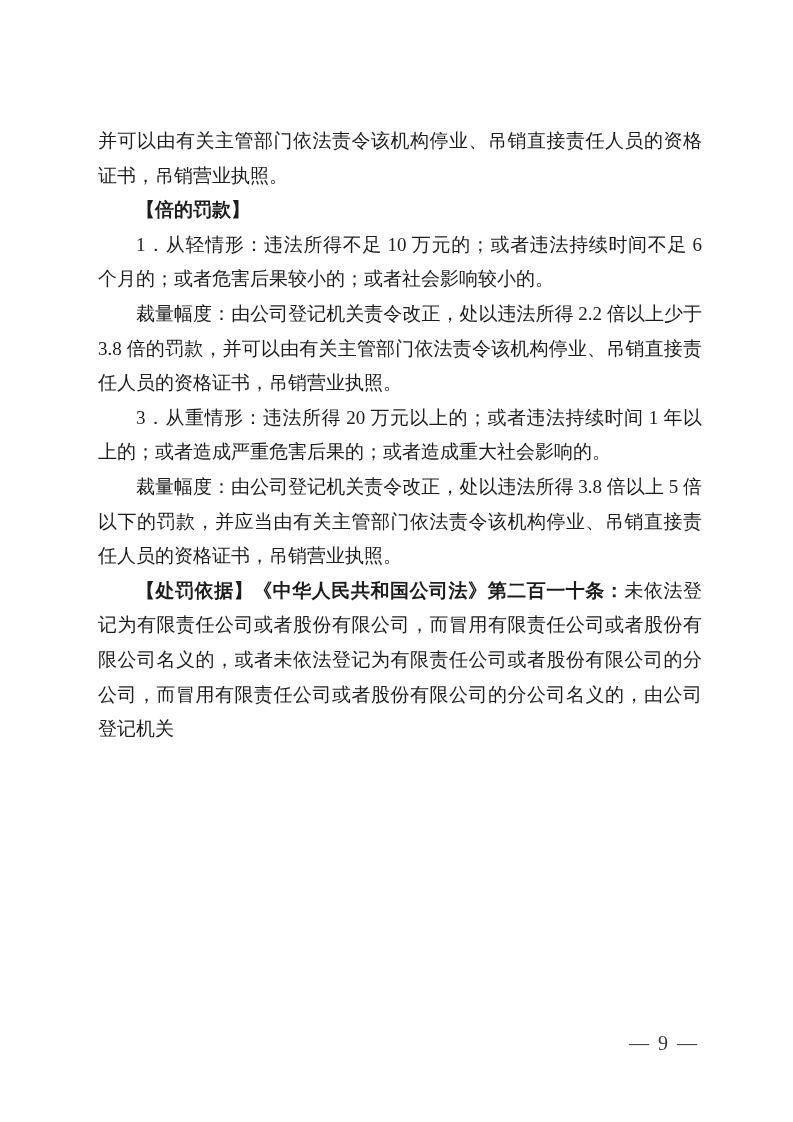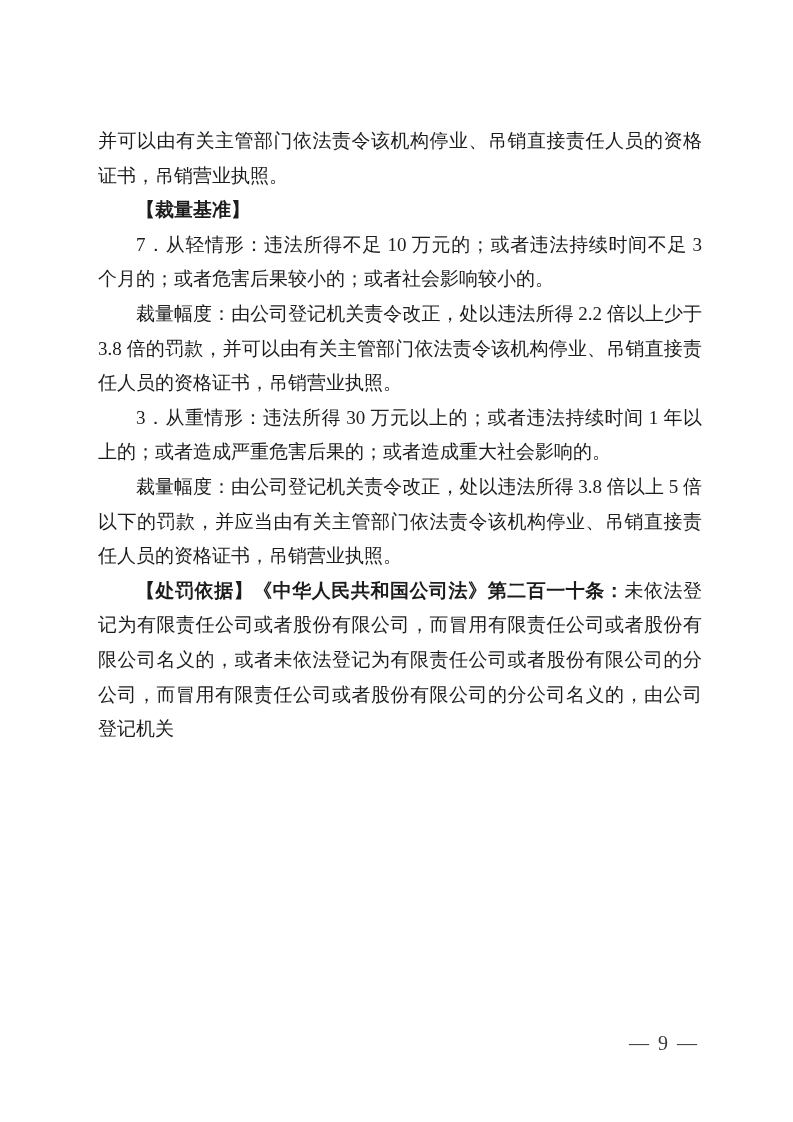--- a/index.html
+++ b/index.html
@@ -56,21 +56,21 @@
     font-family: "Liberation Serif", serif;
     letter-spacing: 2px;
   }
 </style>
 </head>
 <body>
 
 <div class="page">
   <div class="content">
     <p>并可以由有关主管部门依法责令该机构停业、吊销直接责任人员的资格证书，吊销营业执照。</p>
-    <p class="ind b">【裁量基准】</p>
-    <p class="ind">7．从轻情形：违法所得不足 10 万元的；或者违法持续时间不足 3 个月的；或者危害后果较小的；或者社会影响较小的。</p>
+    <p class="ind b">【倍的罚款】</p>
+    <p class="ind">1．从轻情形：违法所得不足 10 万元的；或者违法持续时间不足 6 个月的；或者危害后果较小的；或者社会影响较小的。</p>
     <p class="ind">裁量幅度：由公司登记机关责令改正，处以违法所得 2.2 倍以上少于 3.8 倍的罚款，并可以由有关主管部门依法责令该机构停业、吊销直接责任人员的资格证书，吊销营业执照。</p>
-    <p class="ind">3．从重情形：违法所得 30 万元以上的；或者违法持续时间 1 年以上的；或者造成严重危害后果的；或者造成重大社会影响的。</p>
+    <p class="ind">3．从重情形：违法所得 20 万元以上的；或者违法持续时间 1 年以上的；或者造成严重危害后果的；或者造成重大社会影响的。</p>
     <p class="ind">裁量幅度：由公司登记机关责令改正，处以违法所得 3.8 倍以上 5 倍以下的罚款，并应当由有关主管部门依法责令该机构停业、吊销直接责任人员的资格证书，吊销营业执照。</p>
     <p class="ind"><span class="b">【处罚依据】《中华人民共和国公司法》第二百一十条：</span><span>未依法登记为有限责任公司或者股份有限公司，而冒用有限责任公司或者股份有限公司名义的，或者未依法登记为有限责任公司或者股份有限公司的分公司，而冒用有限责任公司或者股份有限公司的分公司名义的，由公司登记机关</span></p>
   </div>
   <div class="footer">— 9 —</div>
 </div>
 
 </body></html>

